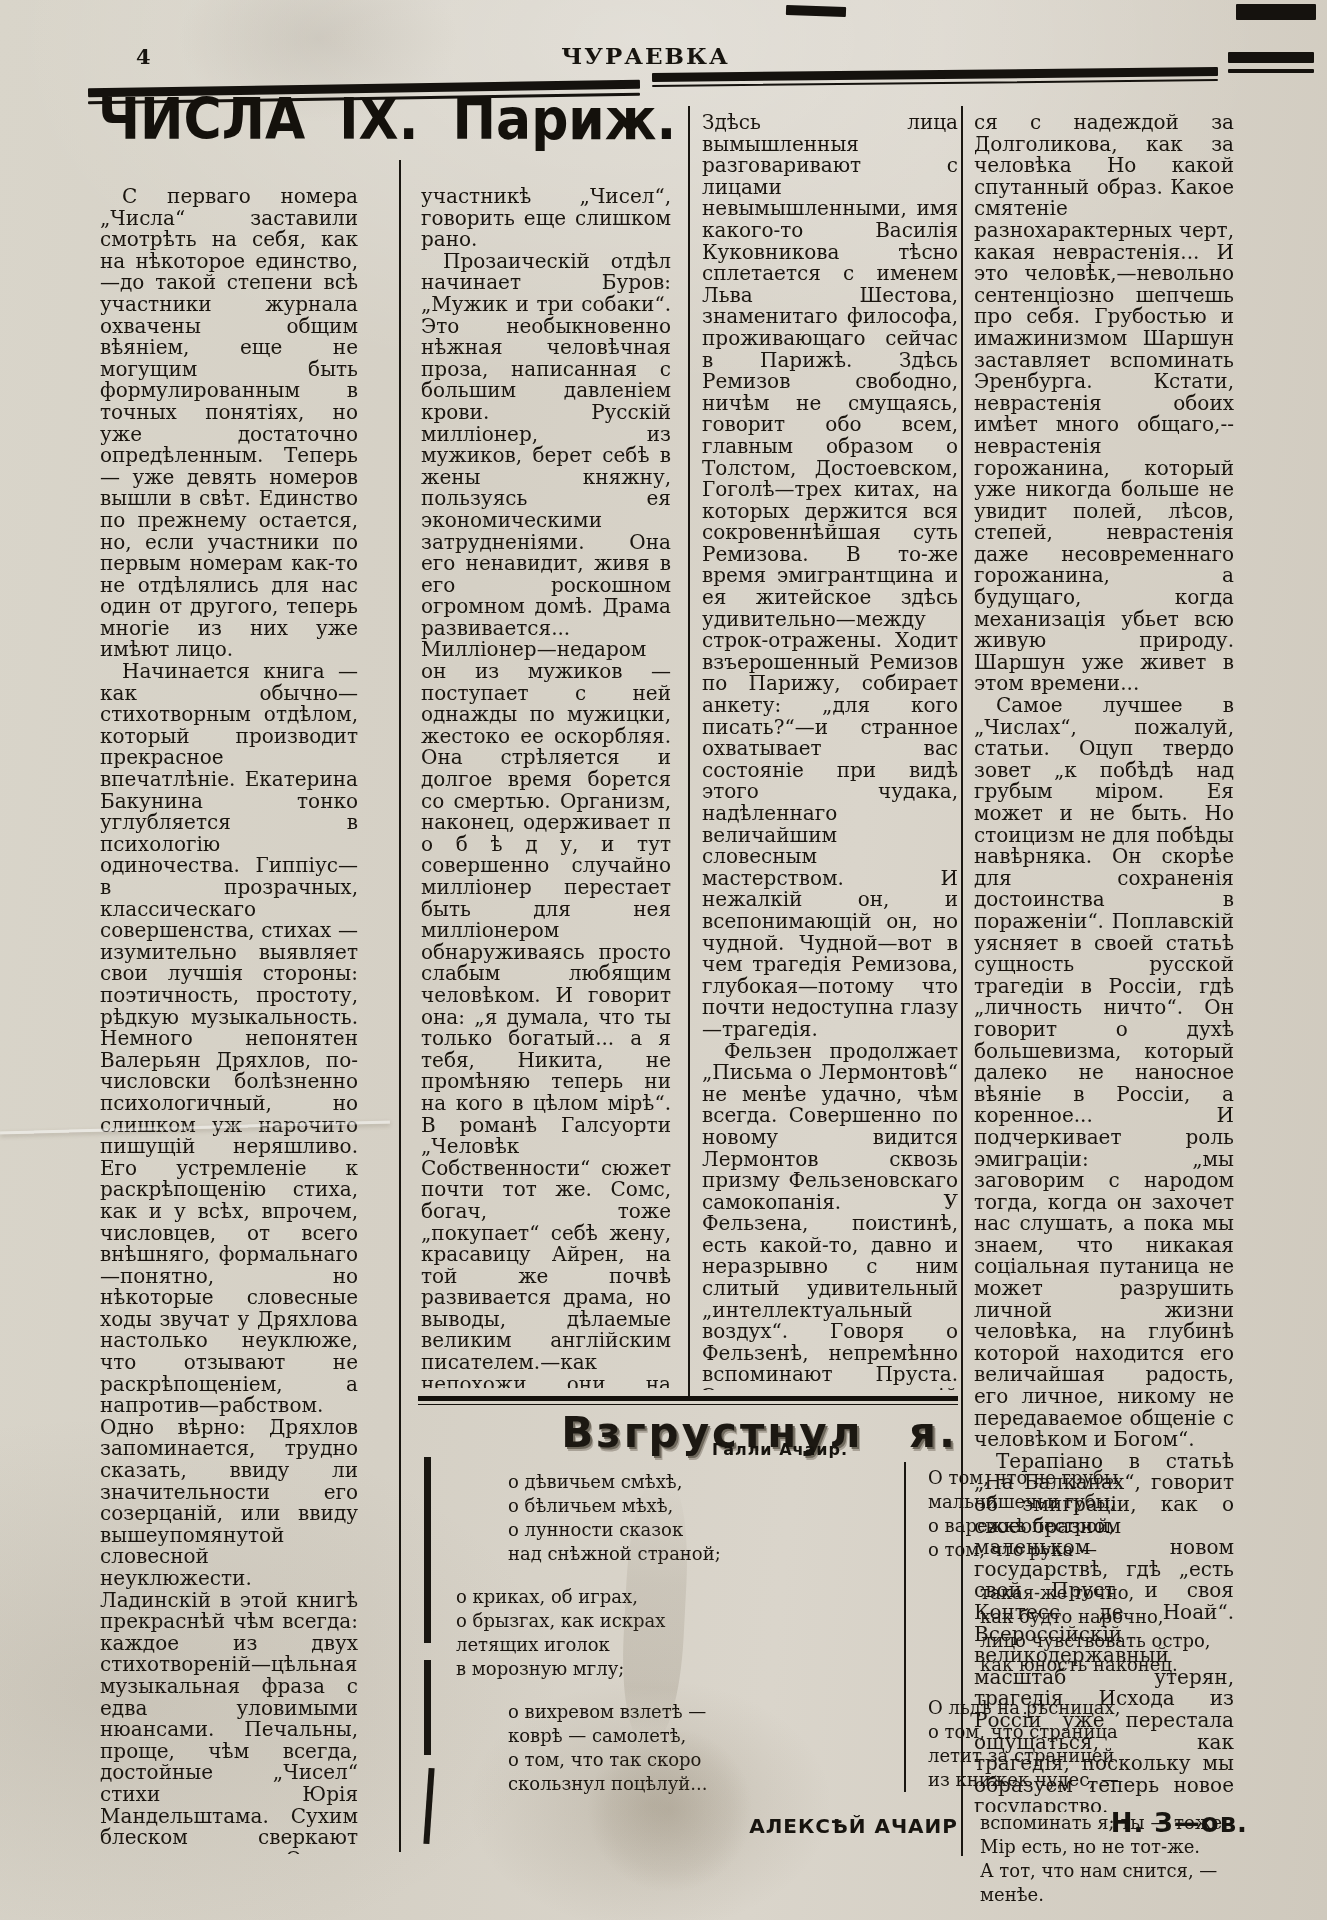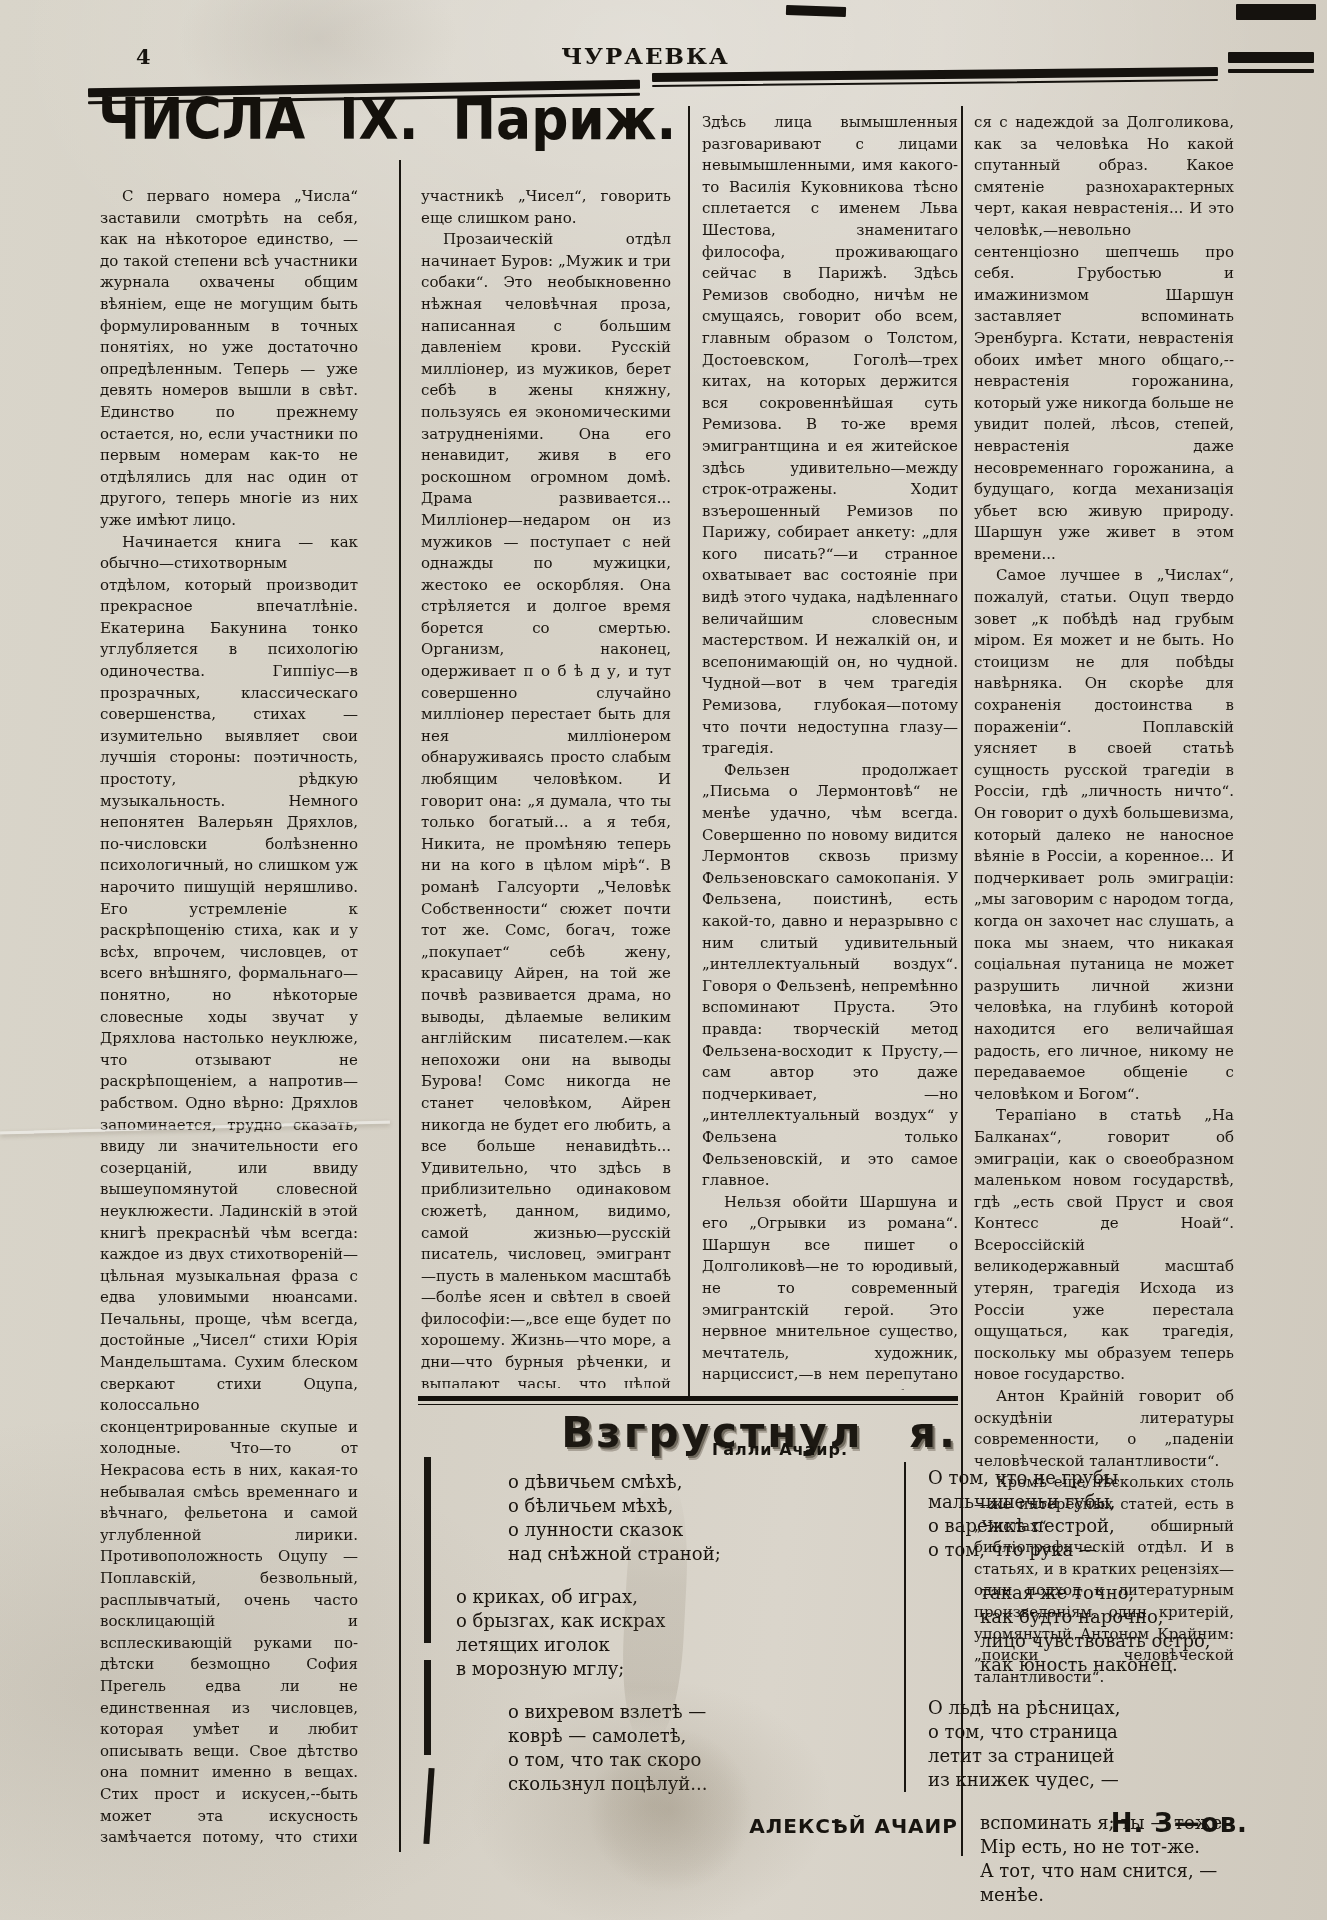--- a/index.html
+++ b/index.html
@@ -25,21 +25,21 @@
   .hr3 {left:1228px;top:52px;width:86px; height:11px;}
   .hr3b{left:1228px;top:69px;width:86px; height:4px;}
   .mark1{left:786px;top:6px;width:60px;height:10px;transform:rotate(2deg);}
   .mark2{left:1236px;top:4px;width:80px;height:16px;}
   
   .headline{position:absolute;left:98px;top:86px;width:480px;margin:0;
     font-family:"DejaVu Sans", sans-serif;font-weight:bold;font-size:52px;
     letter-spacing:0px;word-spacing:16px;color:#14110c;transform:scale(1,1.1);
     transform-origin:top left;white-space:nowrap;}
   
-  .col{position:absolute;text-align:justify;font-size:15px;line-height:21.6px;
+  .col{position:absolute;text-align:justify;font-size:20px;line-height:21.6px;
     overflow:hidden;color:#1a150f;}
   .col p{margin:0;}
   .col p.ind{text-indent:22px;}
   .col1{left:100px;top:186px;width:258px;height:1668px;}
   .col2{left:421px;top:186px;width:250px;height:1202px;}
   .col3{left:702px;top:112px;width:256px;height:1278px;}
   .col4{left:974px;top:112px;width:260px;height:1700px;}
   
   .vrule{position:absolute;background:#191611;}
   .v12 {left:399px;top:160px;width:2px;height:1692px;}

